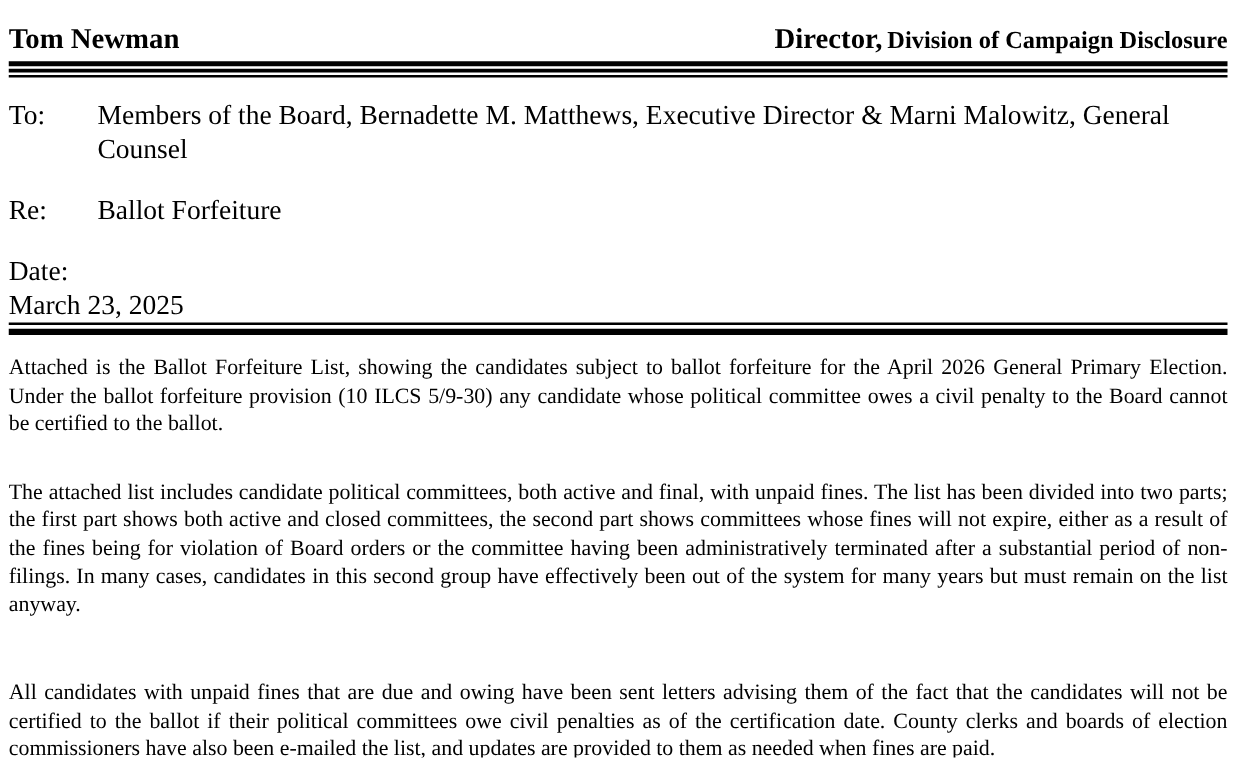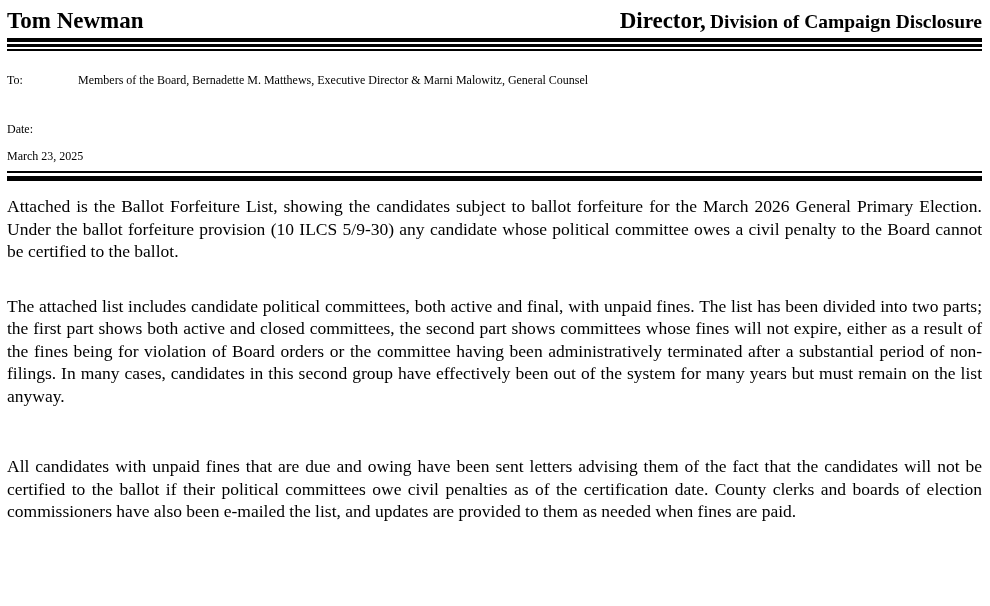--- a/index.html
+++ b/index.html
@@ -11,21 +11,21 @@
     width: 990px;
     height: 606px;
     overflow: hidden;
     color: #000000;
     font-family: "Liberation Serif", "DejaVu Serif", serif;
   }
   .page {
     box-sizing: border-box;
     width: 990px;
     height: 606px;
-    padding: 8px 8px 0 7px;
+    padding: 18px 8px 0 7px;
   }
   
   .memo-header {
     display: flex;
     justify-content: space-between;
     align-items: baseline;
   }
   .author-name {
     font-weight: bold;
     font-size: 23px;
@@ -42,21 +42,21 @@
   .author-title .title-secondary { font-size: 19.5px; padding-left: 4px; }
 
   .rule-triple { margin-top: 2px; }
   .rule-triple .l1 { height: 4px; background: #000; }
   .rule-triple .g1 { height: 2px; }
   .rule-triple .l2 { height: 3px; background: #000; }
   .rule-triple .g2 { height: 2px; }
   .rule-triple .l3 { height: 2px; background: #000; }
 
   
-  .fields { margin-top: 16px; font-size: 12px; }
+  .fields { margin-top: 16px; font-size: 22px; }
   .field-row {
     display: flex;
     line-height: 27px;
     margin-bottom: 22px;
   }
   .field-row:last-child { margin-bottom: 0; flex-direction: column; }
   .field-label { width: 71px; flex-shrink: 0; }
   .field-value { flex: 1; }
 
   .rule-double { margin-top: 1px; }
@@ -92,30 +92,34 @@
       <div class="g2"></div>
       <div class="l3"></div>
   </div>
 
   <div class="fields">
     <div class="field-row">
       <div class="field-label">To:</div>
       <div class="field-value">Members of the Board, Bernadette M. Matthews, Executive Director &amp; Marni Malowitz, General Counsel</div>
     </div>
     <div class="field-row">
+      <div class="field-label">Re:</div>
+      <div class="field-value">Ballot Forfeiture</div>
+    </div>
+    <div class="field-row">
       <div class="field-label">Date:</div>
       <div class="field-value">March 23, 2025</div>
     </div>
   </div>
 
   <div class="rule-double">
     <div class="thin"></div>
       <div class="gap"></div>
       <div class="thick"></div>
   </div>
 
   <div class="body-text">
-    <p>Attached is the Ballot Forfeiture List, showing the candidates subject to ballot forfeiture for the March 2026 General Primary Election.  Under the ballot forfeiture provision (10 ILCS 5/9-30) any candidate whose political committee owes a civil penalty to the Board cannot be certified to the ballot.</p>
+    <p>Attached is the Ballot Forfeiture List, showing the candidates subject to ballot forfeiture for the April 2026 General Primary Election.  Under the ballot forfeiture provision (10 ILCS 5/9-30) any candidate whose political committee owes a civil penalty to the Board cannot be certified to the ballot.</p>
     <p>The attached list includes candidate political committees, both active and final, with unpaid fines.  The list has been divided into two parts; the first part shows both active and closed committees, the second part shows committees whose fines will not expire, either as a result of the fines being for violation of Board orders or the committee having been administratively terminated after a substantial period of non-filings.  In many cases, candidates in this second group have effectively been out of the system for many years but must remain on the list anyway.</p>
     <p>All candidates with unpaid fines that are due and owing have been sent letters advising them of the fact that the candidates will not be certified to the ballot if their political committees owe civil penalties as of the certification date.  County clerks and boards of election commissioners have also been e-mailed the list, and updates are provided to them as needed when fines are paid.</p>
   </div>
 
 </div>
 
 </body></html>

